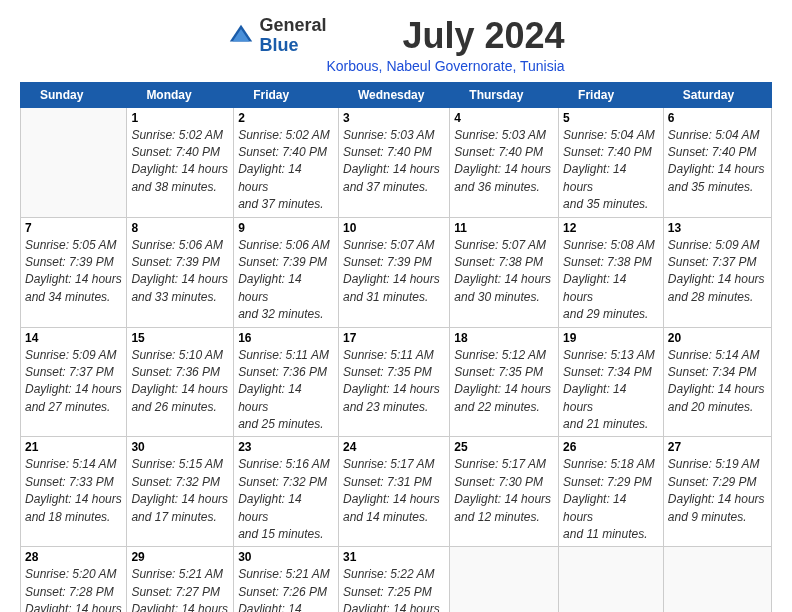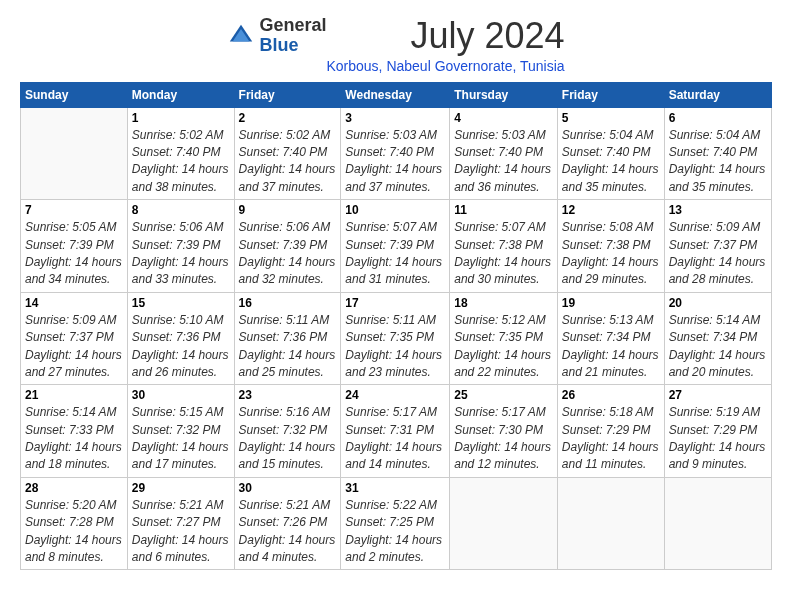--- a/index.html
+++ b/index.html
@@ -36,38 +36,38 @@
     .logo-text .blue { color: #1a5caa; }
     .logo-icon {
       width: 28px;
       height: 28px;
     }
     .title-block {
       text-align: right;
     }
     .month-year {
       font-size: 36px;
-      font-weight: normal;
+      font-weight: bold;
       color: #333;
       line-height: 1.1;
     }
     .location {
       font-size: 14px;
       color: #1d4ed8;
       margin-top: 2px;
     }
     .calendar {
       width: 100%;
       border-collapse: collapse;
       font-size: 10.5px;
     }
     .calendar th {
       background-color: #1a5caa;
       color: #fff;
-      padding: 5px 4px;
+      padding: 5px 19px;
       text-align: left;
       font-size: 12px;
       font-weight: bold;
       border: 1px solid #1a5caa;
     }
     .calendar td {
       border: 1px solid #ccc;
       vertical-align: top;
       padding: 3px 4px;
       width: 113px;

